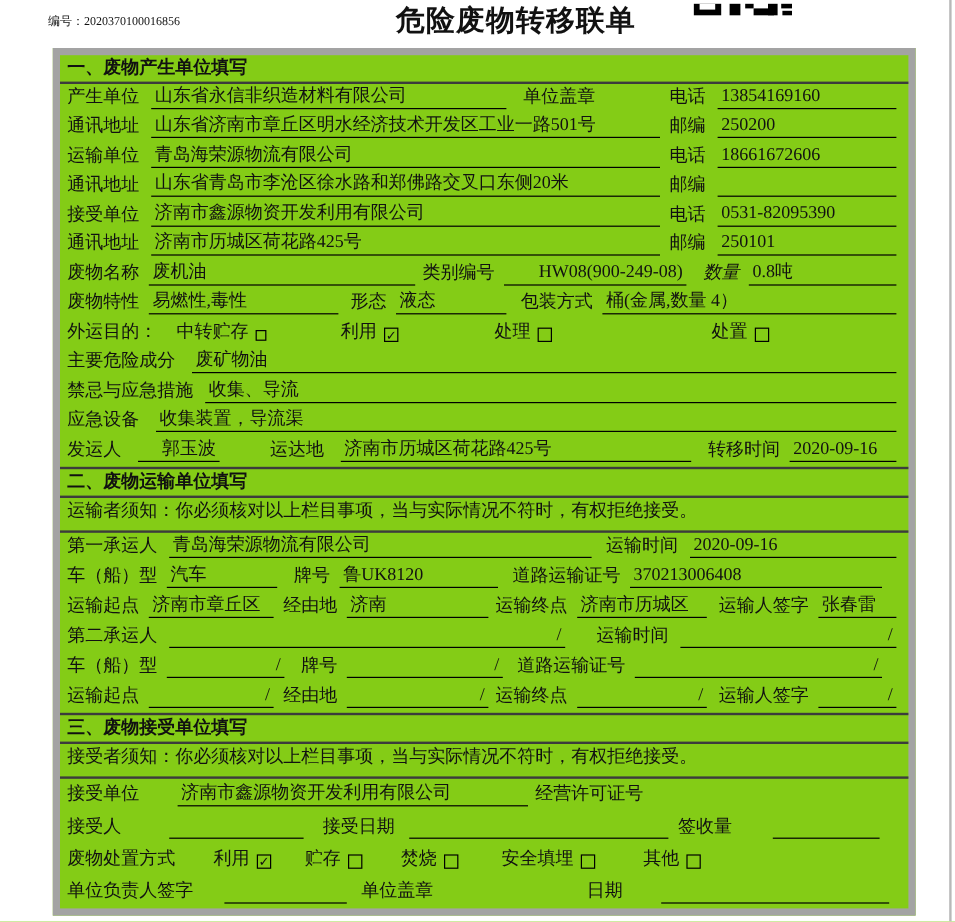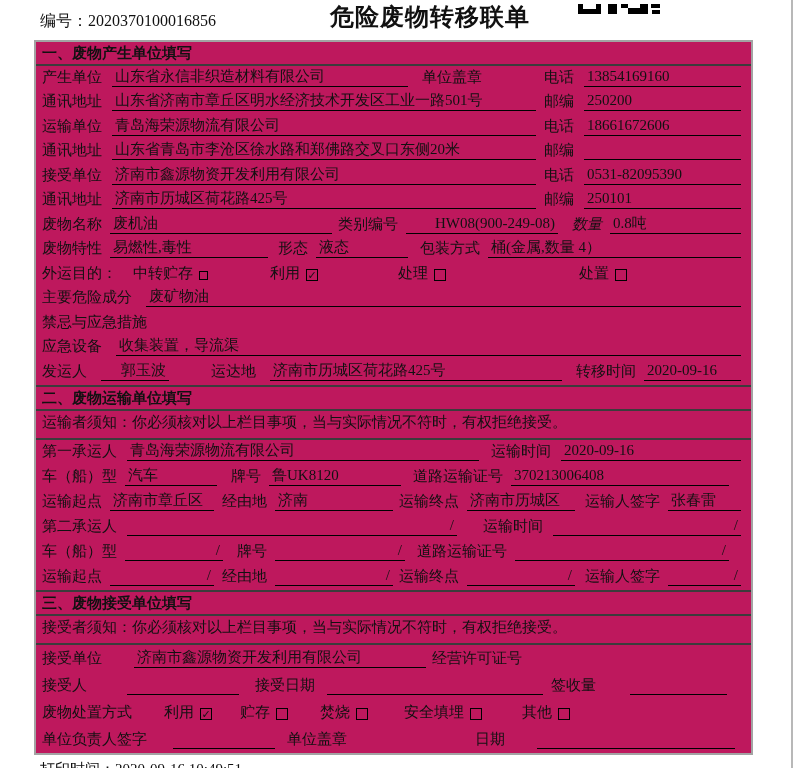--- a/index.html
+++ b/index.html
@@ -4,25 +4,25 @@
 <style>
   html,body{margin:0;padding:0;}
   body{
     width:796px;height:768px;background:#ffffff;overflow:hidden;
     font-family:"Liberation Serif","DejaVu Serif",serif;color:#111;
     position:relative;
   }
   .page-edge{position:absolute;top:0;right:3px;width:2px;height:768px;background:#b8b8b8;}
   
   .hdr{position:relative;height:40px;}
-  .serial{position:absolute;left:40px;top:11px;font-size:16px;}
+  .serial{position:absolute;left:40px;top:11px;font-size:10px;}
   .doc-title{position:absolute;left:330px;top:1px;font-size:24px;font-weight:bold;letter-spacing:1px;}
   .qr{position:absolute;left:578px;top:0;}
   
-  .box{margin-left:34px;width:719px;border:2px solid #a3a3a3;box-sizing:border-box;background:#be185d;}
+  .box{margin-left:44px;width:719px;border:6px solid #a3a3a3;box-sizing:border-box;background:#84cc16;}
   .sec-h{font-weight:bold;font-size:15px;line-height:20px;height:20px;padding:1px 6px;
          border-bottom:2px solid #3c3c3c;box-sizing:content-box;}
   .sec-h.mid{border-top:2px solid #3c3c3c;}
   .r{display:flex;align-items:flex-end;padding:0 10px 4px 6px;box-sizing:border-box;
      font-size:15px;line-height:19px;white-space:nowrap;}
   .s1 .r{height:24.5px;}
   .s2 .r{height:25px;}
   .s3 .r{height:27px;}
   .r.notice{height:29px;border-bottom:2px solid #3c3c3c;padding-bottom:6px;}
   .lbl{white-space:nowrap;}
@@ -148,20 +148,21 @@
       <span class="cb"></span>
     </div>
 
     <div class="r">
       <span class="lbl">主要危险成分</span>
       <span class="u grow" style="margin-left:14px;">废矿物油</span>
     </div>
 
     <div class="r">
       <span class="lbl">禁忌与应急措施</span>
+      <span class="u grow" style="margin-left:10px;">收集、导流</span>
     </div>
 
     <div class="r">
       <span class="lbl">应急设备</span>
       <span class="u grow" style="margin-left:14px;">收集装置，导流渠</span>
     </div>
 
     <div class="r">
       <span class="lbl">发运人</span>
       <span class="u c" style="margin-left:14px;width:68px;">郭玉波</span>

